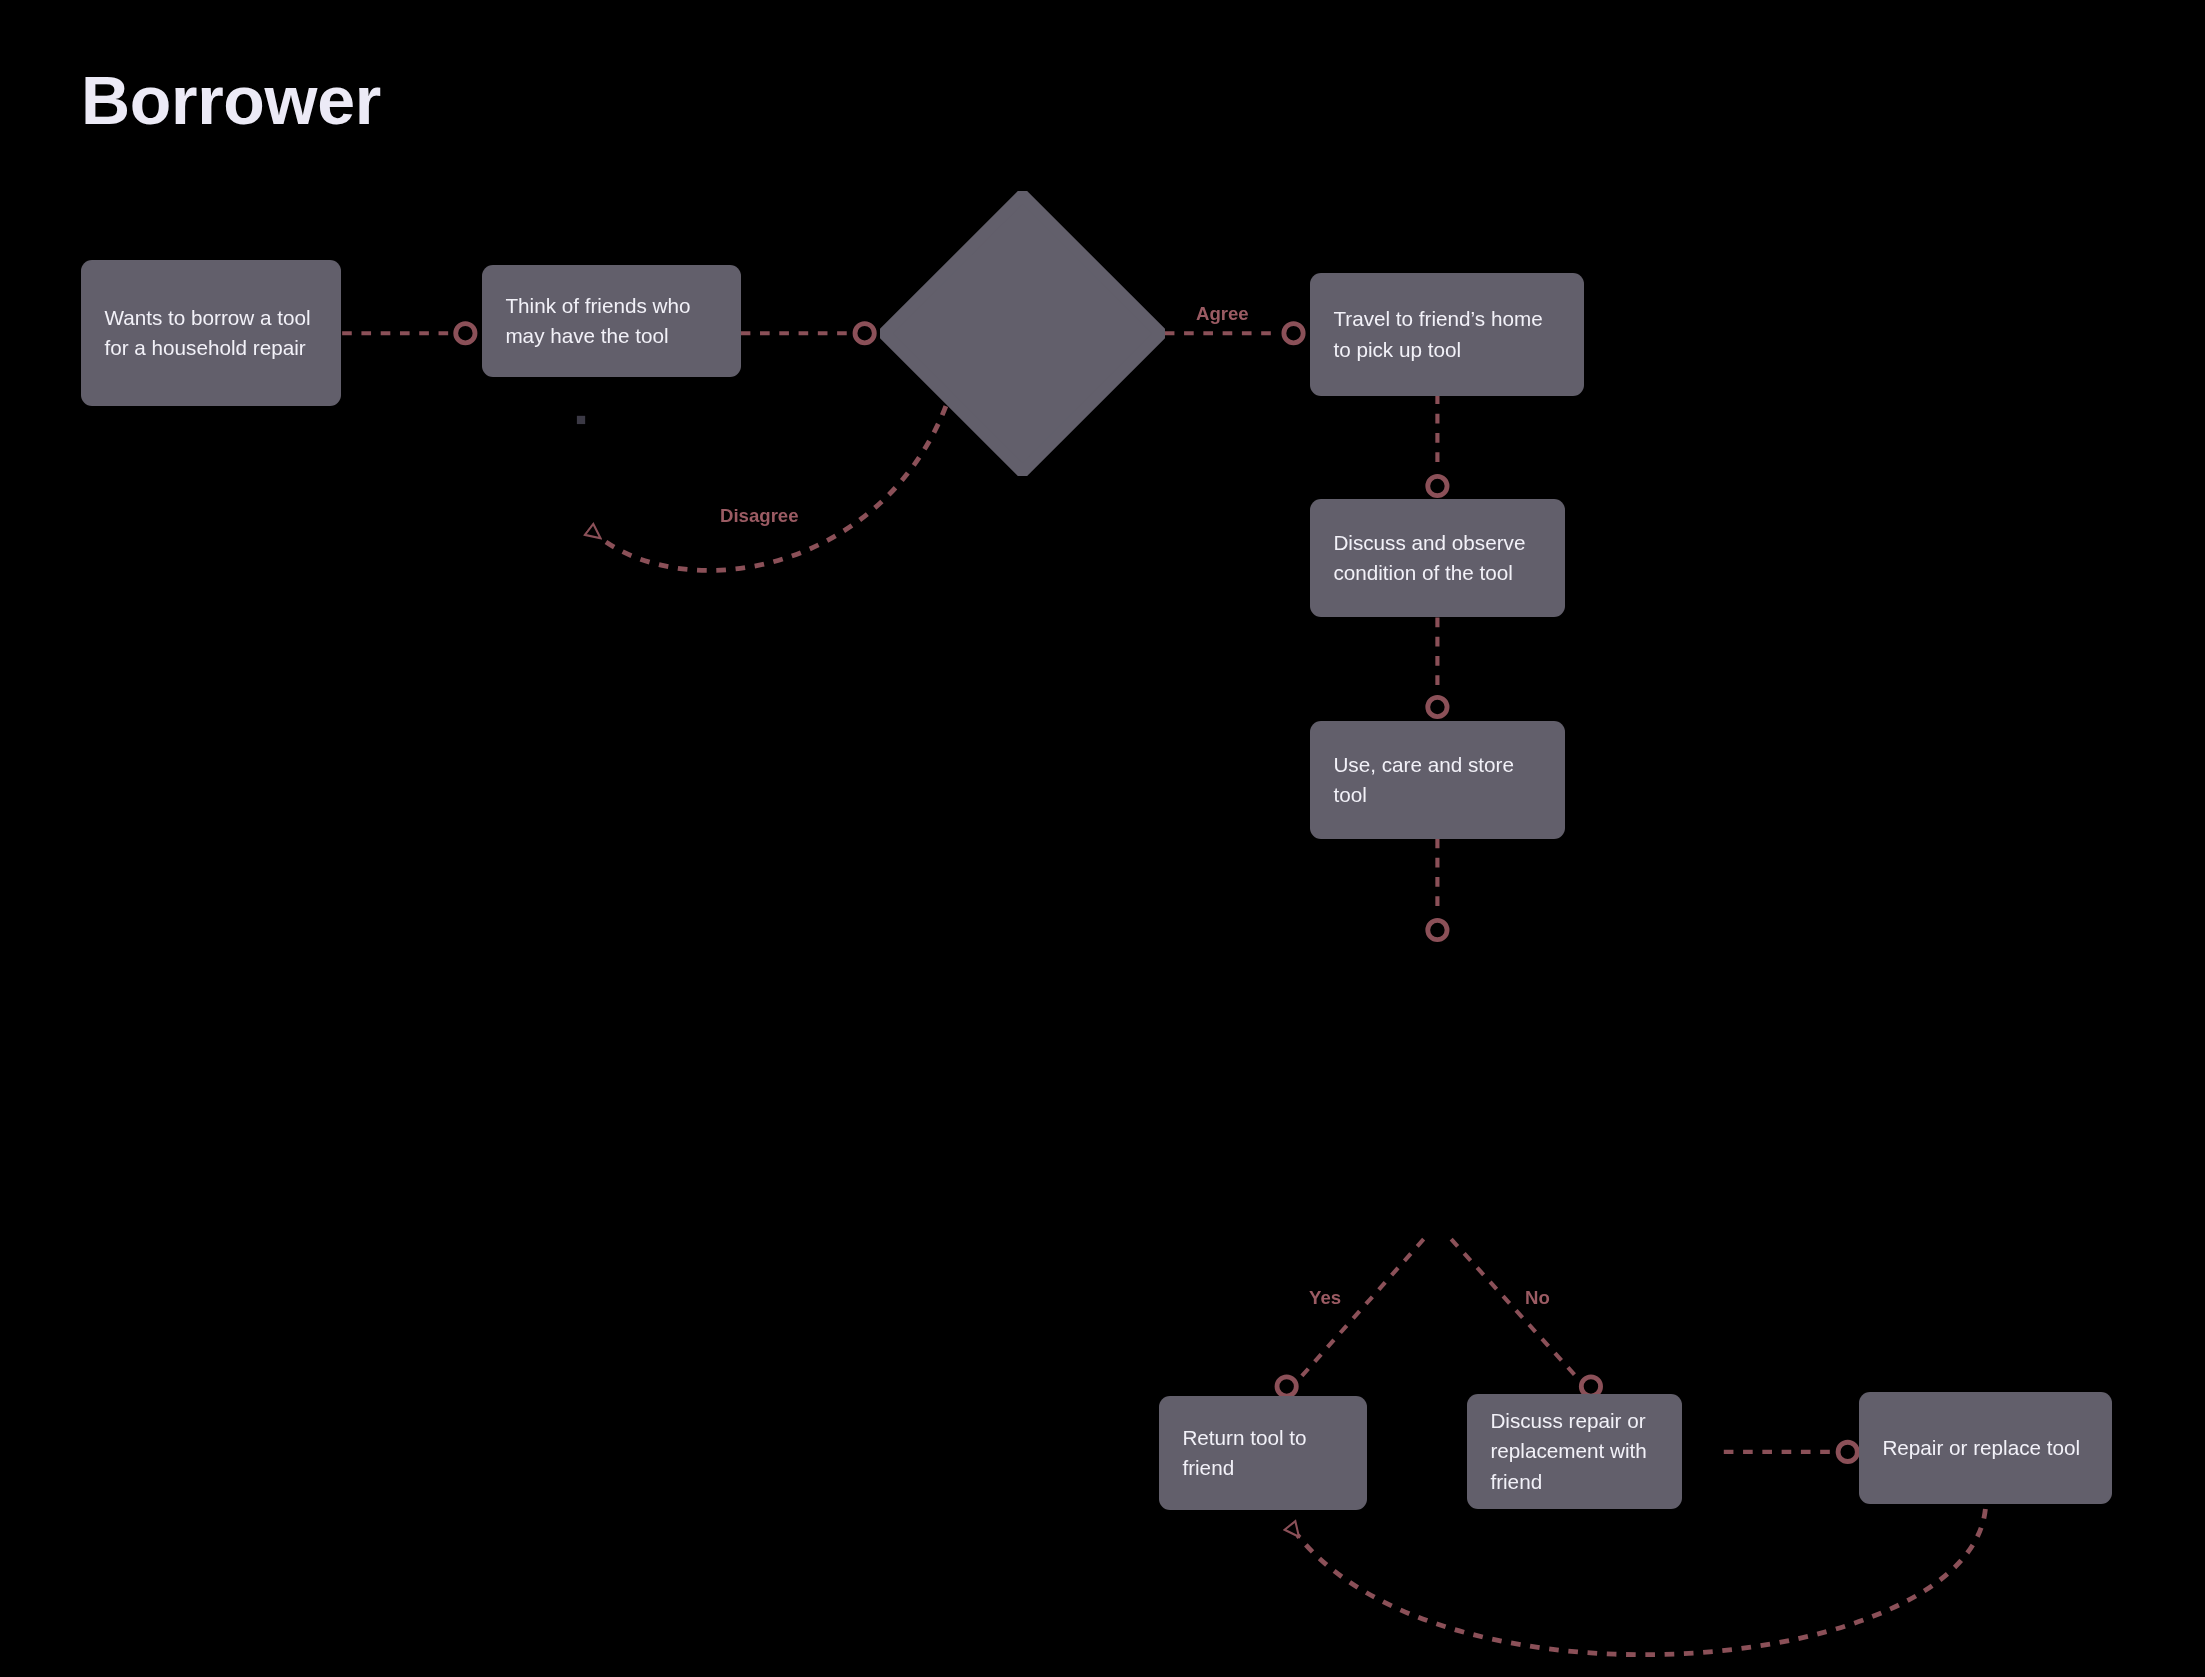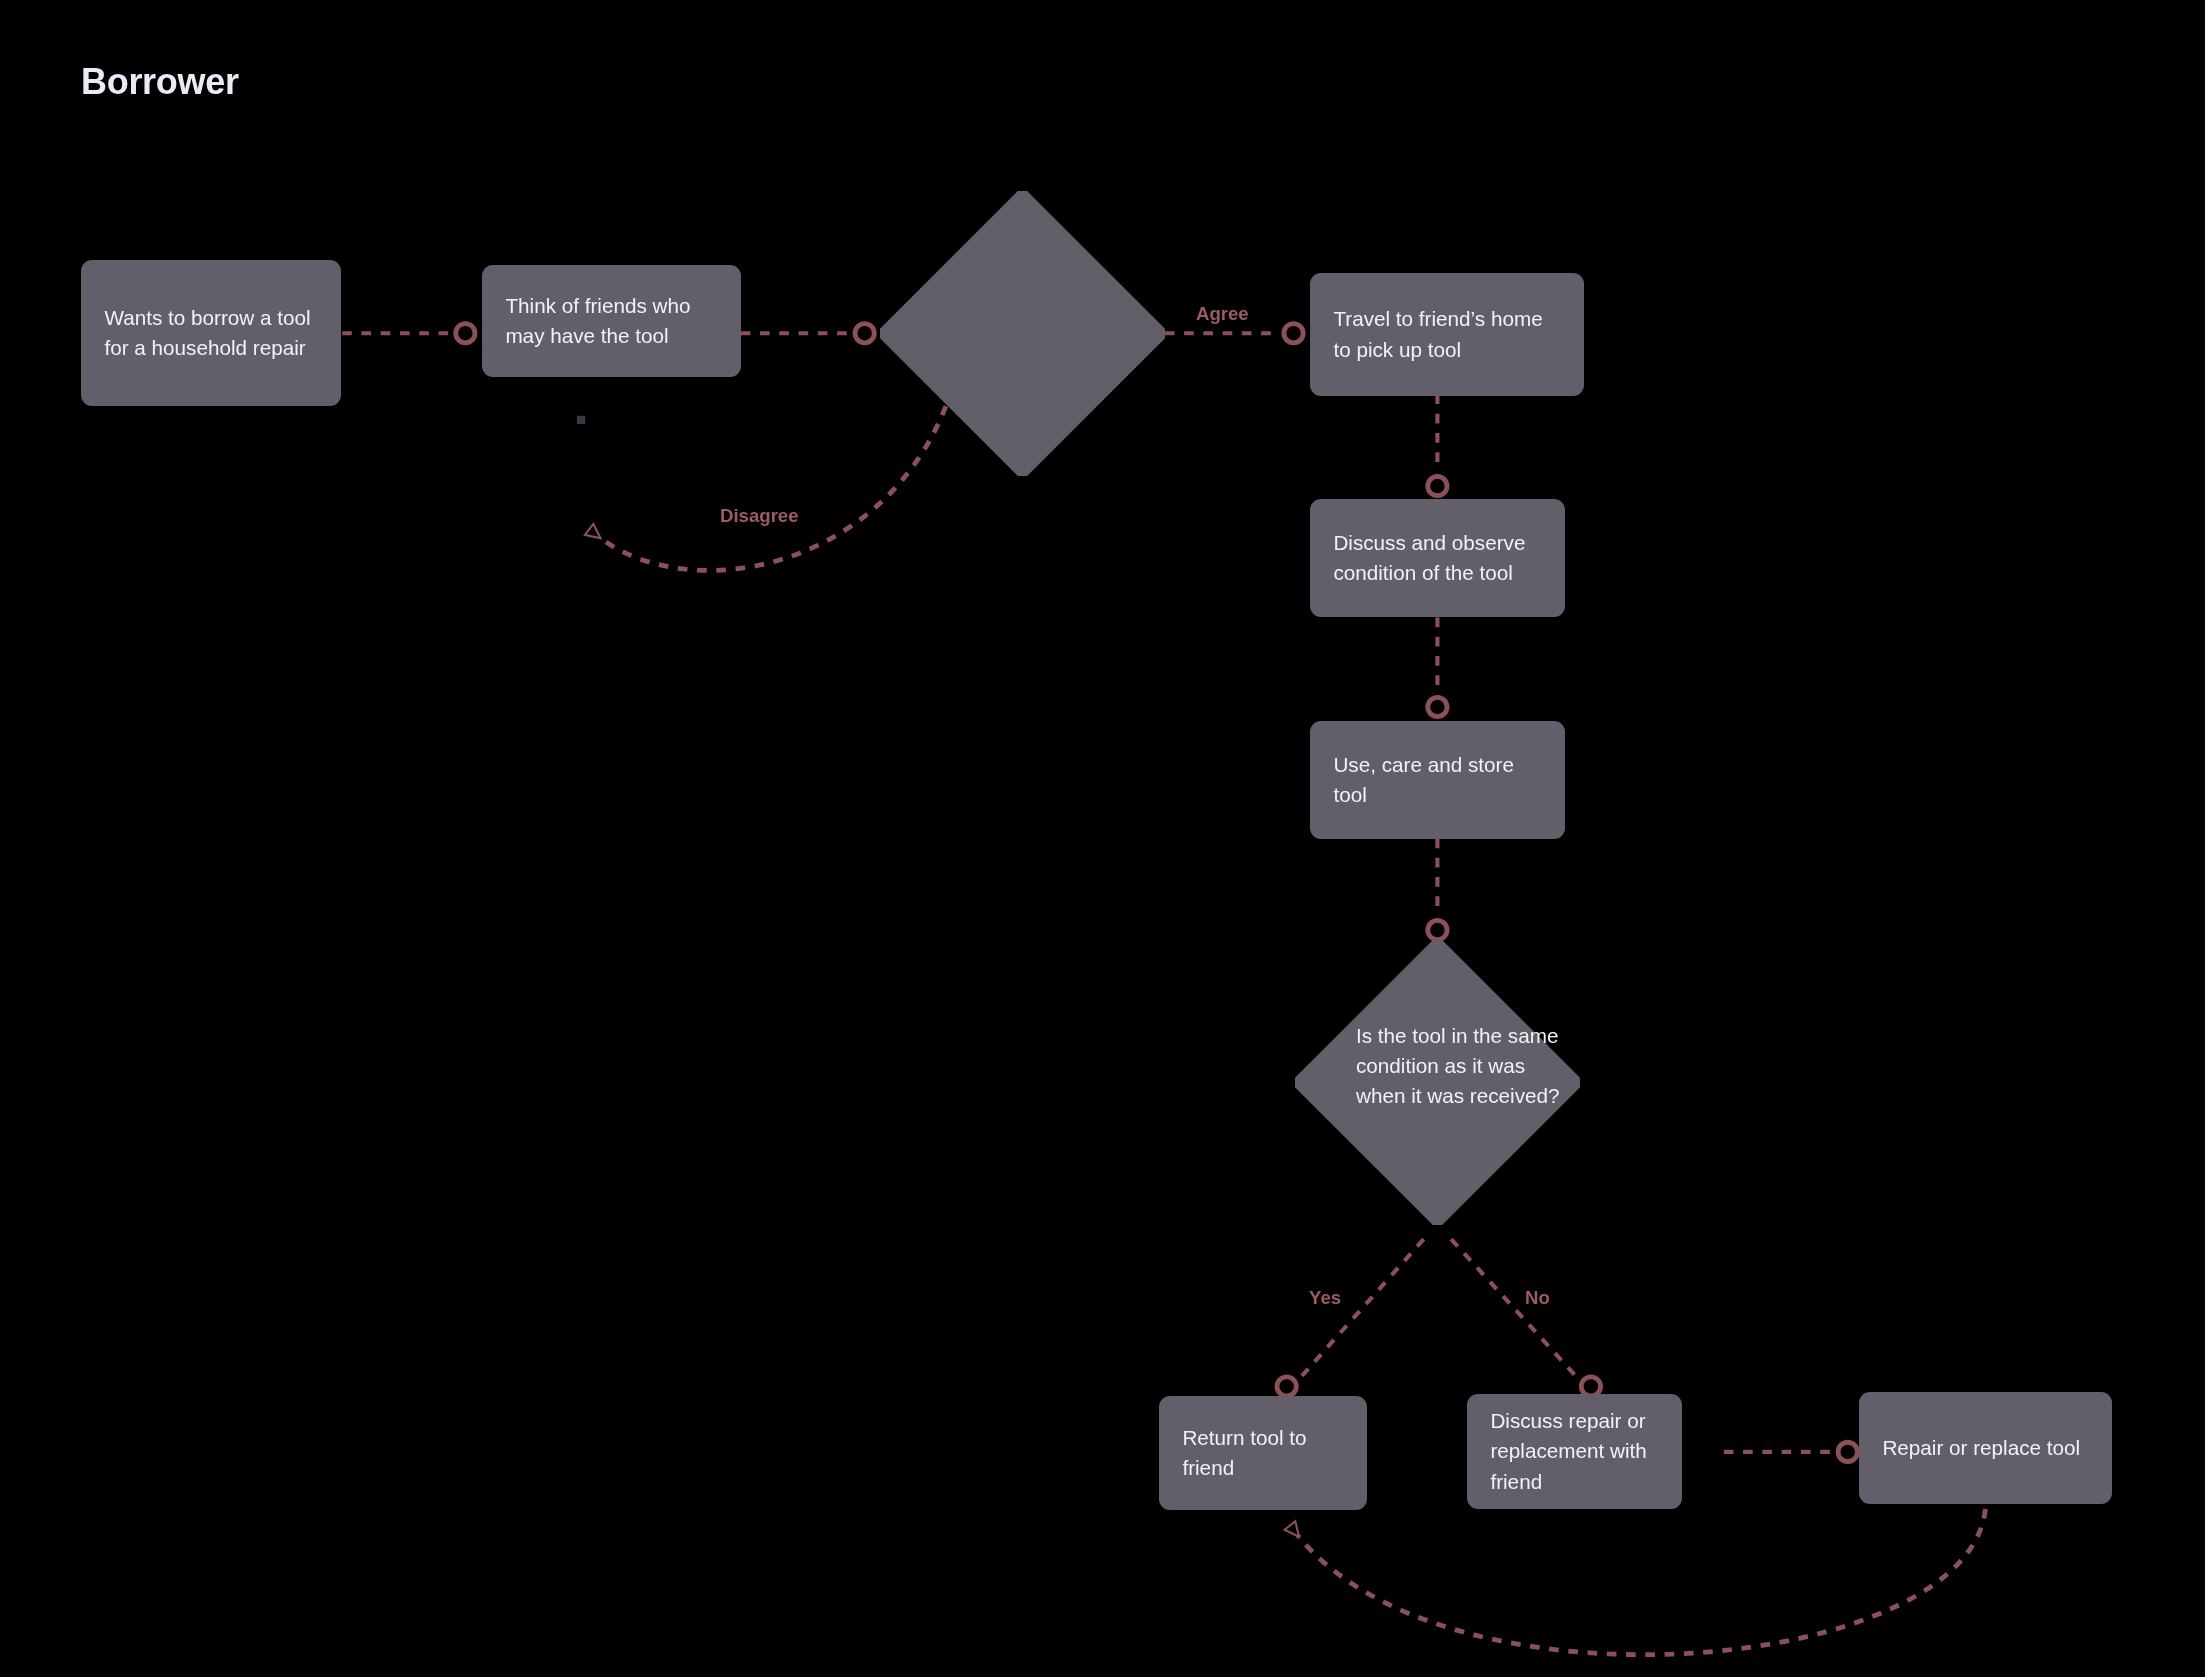--- a/index.html
+++ b/index.html
@@ -22,21 +22,21 @@
     left: 0;
     top: 0;
     width: 2205px;
     height: 1677px;
     pointer-events: none;
   }
   .page-title {
     position: absolute;
     left: 81px;
     top: 61px;
-    font-size: 36px;
+    font-size: 68px;
     font-weight: bold;
     color: #ECEAF6;
     letter-spacing: -0.3px;
     white-space: nowrap;
   }
   .node {
     position: absolute;
     box-sizing: border-box;
     background: #625F6B;
     border-radius: 11px;
@@ -176,26 +176,20 @@
   <div class="node" style="left:1859px; top:1392px; width:253px; height:112px;">
     <div class="node-label">Repair or replace tool</div>
   </div>
 
   <div class="diamond-wrap" style="left:880px; top:191px; width:285px; height:285px;">
     <svg class="diamond-shape" viewBox="0 0 414 414">
       <path d="M 207 6 L 408 207 L 207 408 L 6 207 Z" fill="#625F6B" stroke="#625F6B" stroke-width="18" stroke-linejoin="round"></path>
     </svg>
   </div>
 
-  <div class="diamond-wrap" style="left:1295px; top:940px; width:285px; height:285px;">
-    <svg class="diamond-shape" viewBox="0 0 414 414">
-      <path d="M 207 6 L 408 207 L 207 408 L 6 207 Z" fill="#625F6B" stroke="#625F6B" stroke-width="18" stroke-linejoin="round"></path>
-    </svg>
-    <div class="diamond-label" style="left:61px; top:81px; width:213px;">Is the tool in the same condition as it was when it was received?</div>
-  </div>
 
   <div class="edge-label" style="left:1196px; top:303px;">Agree</div>
 
   <div class="edge-label" style="left:720px; top:505px;">Disagree</div>
 
   <div class="edge-label" style="left:1309px; top:1287px;">Yes</div>
 
   <div class="edge-label" style="left:1525px; top:1287px;">No</div>
 
 </div>

